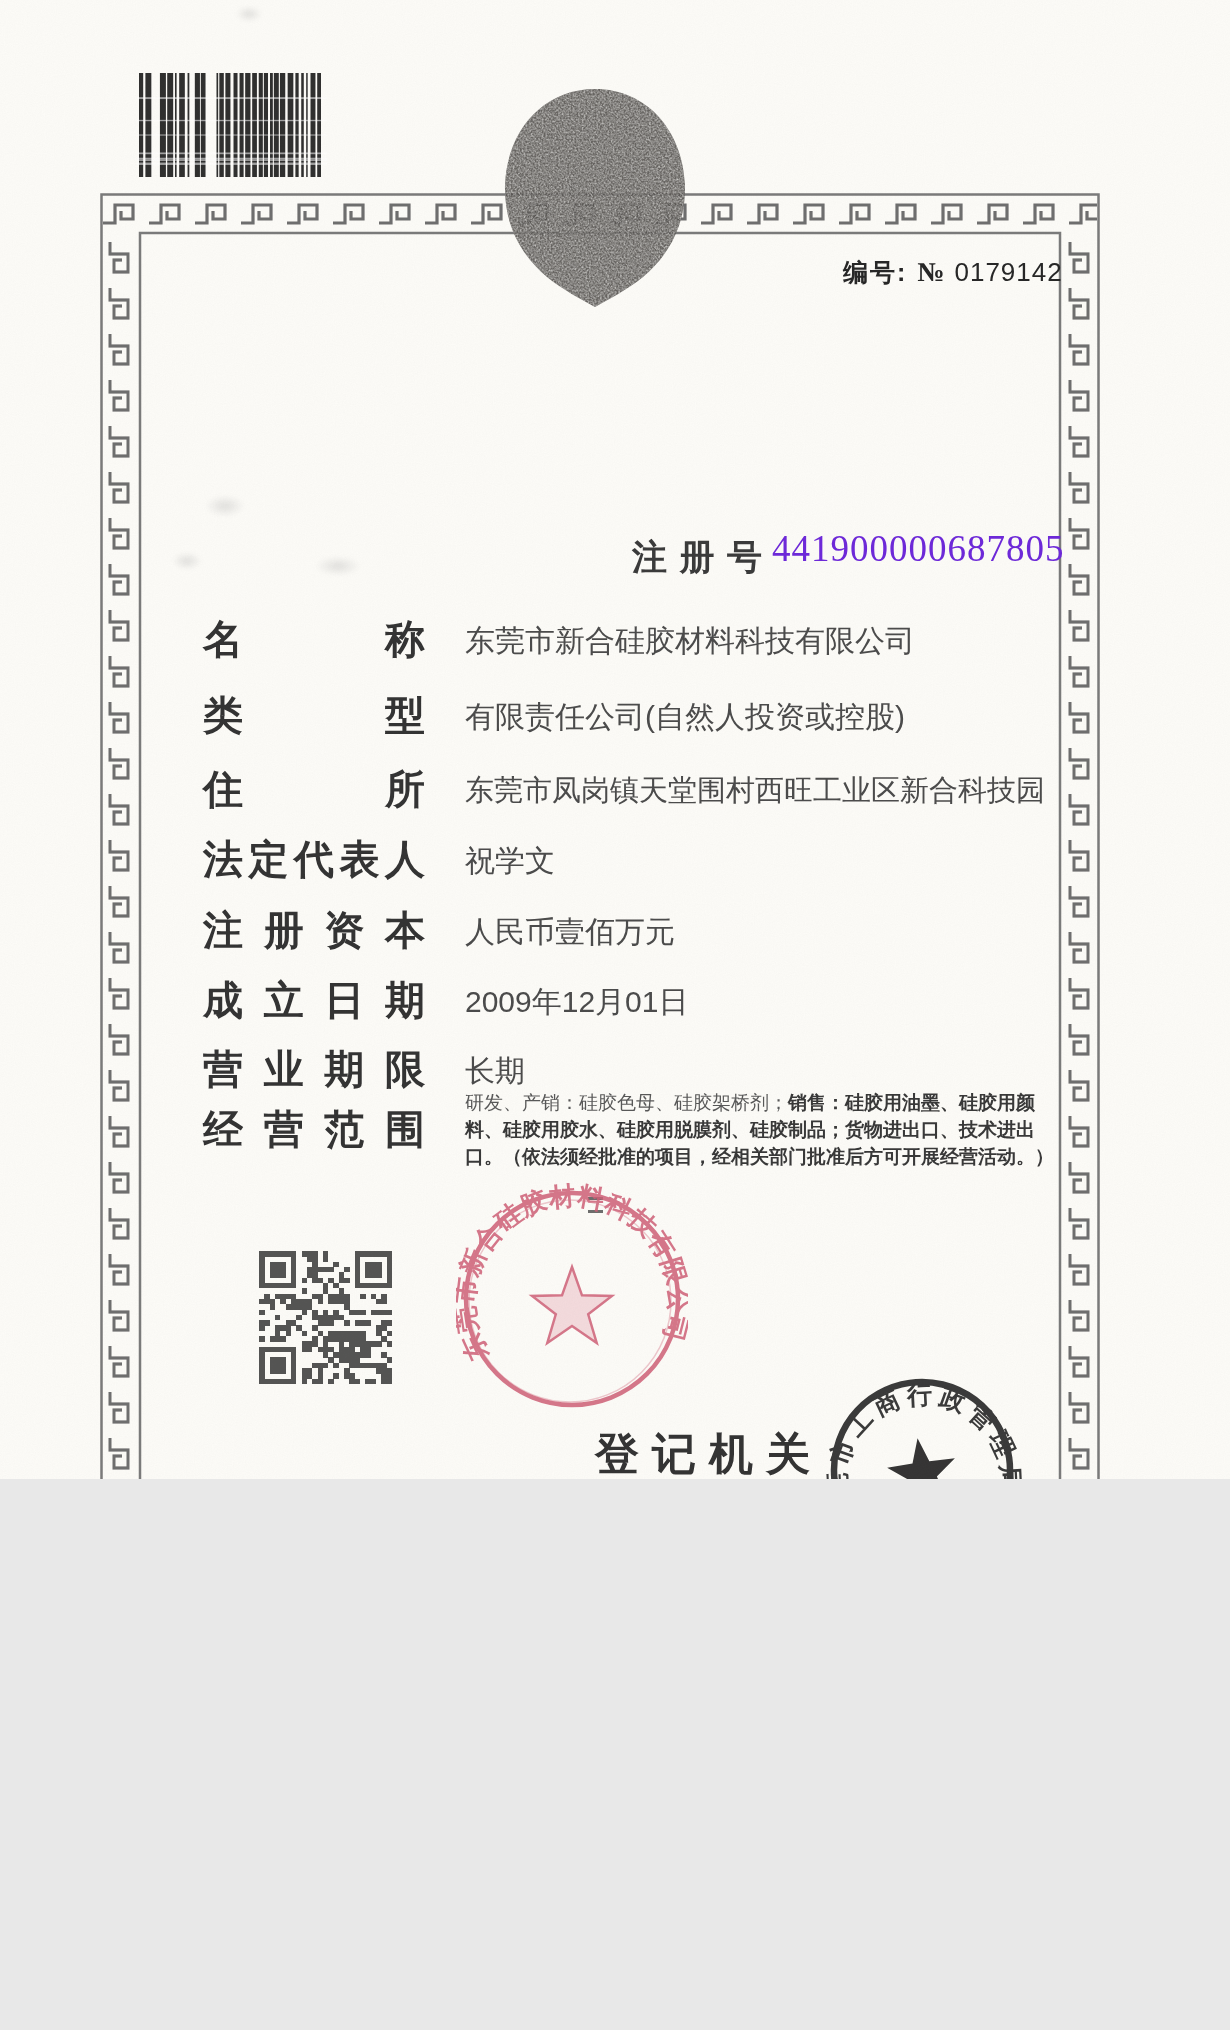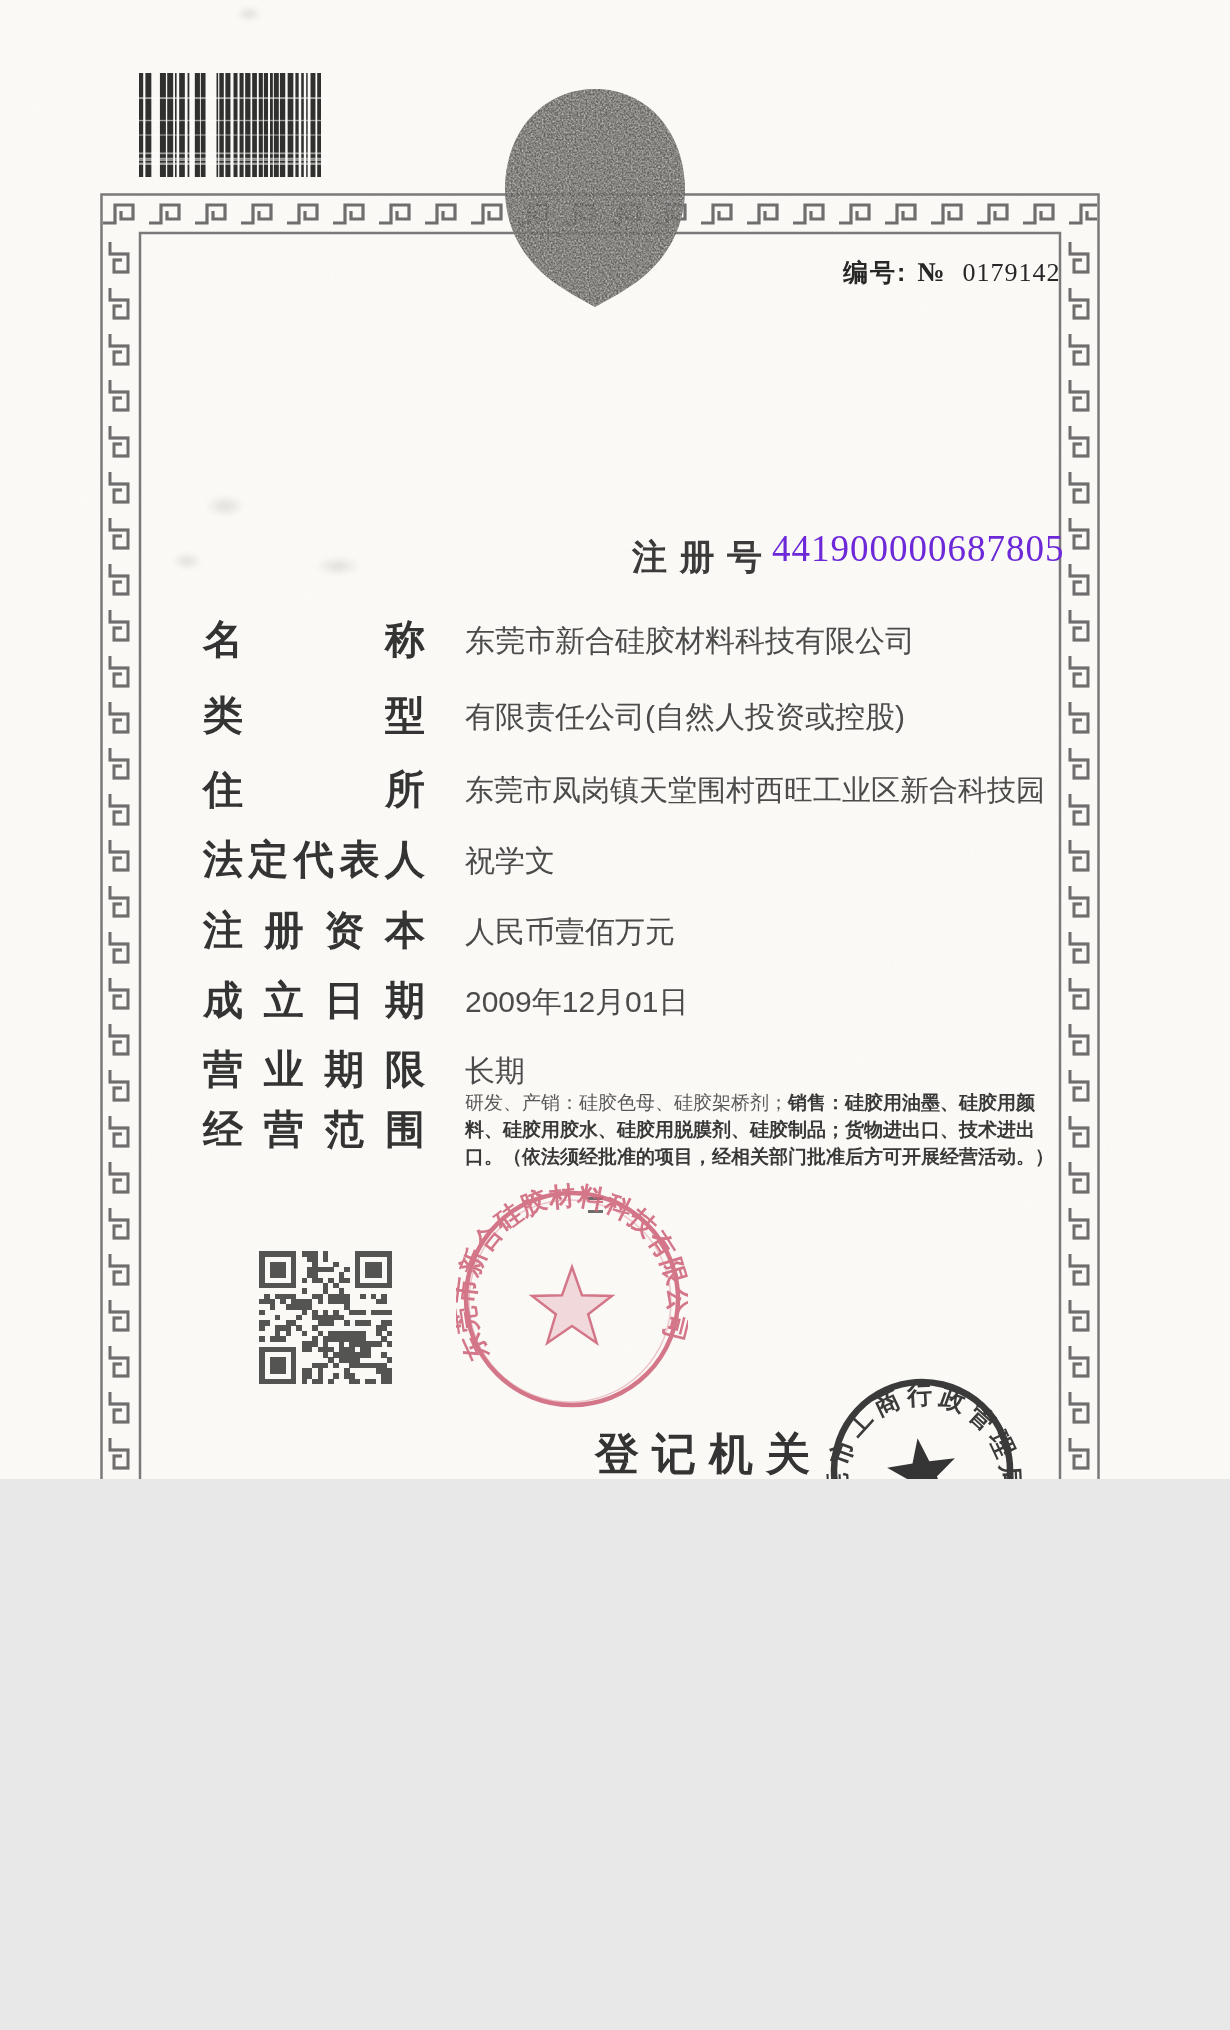--- a/index.html
+++ b/index.html
@@ -8,21 +8,21 @@
   .abs{position:absolute;}
   
   .frame{left:100px;top:193px;z-index:2;}
   
   .barcode{left:137px;top:70px;z-index:3;opacity:.92;}
   .emblem{left:495px;top:83px;z-index:3;opacity:.9;}
   
   .serial{left:843px;top:256px;z-index:4;display:flex;align-items:baseline;gap:10px;color:#262626;}
   .serial .lbl{font-size:25px;font-weight:700;letter-spacing:2px;}
   .serial .sym{font-size:27px;font-weight:900;font-family:"Liberation Serif",serif;}
-  .serial .num{font-size:26px;font-family:Liberation Serif, serif;letter-spacing:1px;margin-left:8px;}
+  .serial .num{font-size:26px;font-family:Liberation Sans, sans-serif;letter-spacing:1px;}
   .doc-title{left:228px;top:312px;z-index:4;font-size:104px;font-weight:900;letter-spacing:30px;
              color:#1a1a1a;-webkit-text-stroke:3px #1a1a1a;white-space:nowrap;}
   .regline-label{left:632px;top:534px;width:130px;z-index:4;font-size:35px;font-weight:600;color:#3a3a3a;}
   .regline-num{left:772px;top:527px;z-index:4;font-size:37px;color:#6d28d9;
                font-family:"Liberation Serif",serif;letter-spacing:1px;}
   
   .f-label{position:absolute;left:203px;width:222px;font-size:40px;font-weight:600;color:#333;z-index:4;}
   .f-value{position:absolute;left:465px;font-size:30px;color:#4b4b4b;z-index:4;white-space:nowrap;}
   .scope{left:465px;top:1090px;width:594px;z-index:4;font-size:19px;line-height:1.42;
          color:#585858;white-space:normal;}

